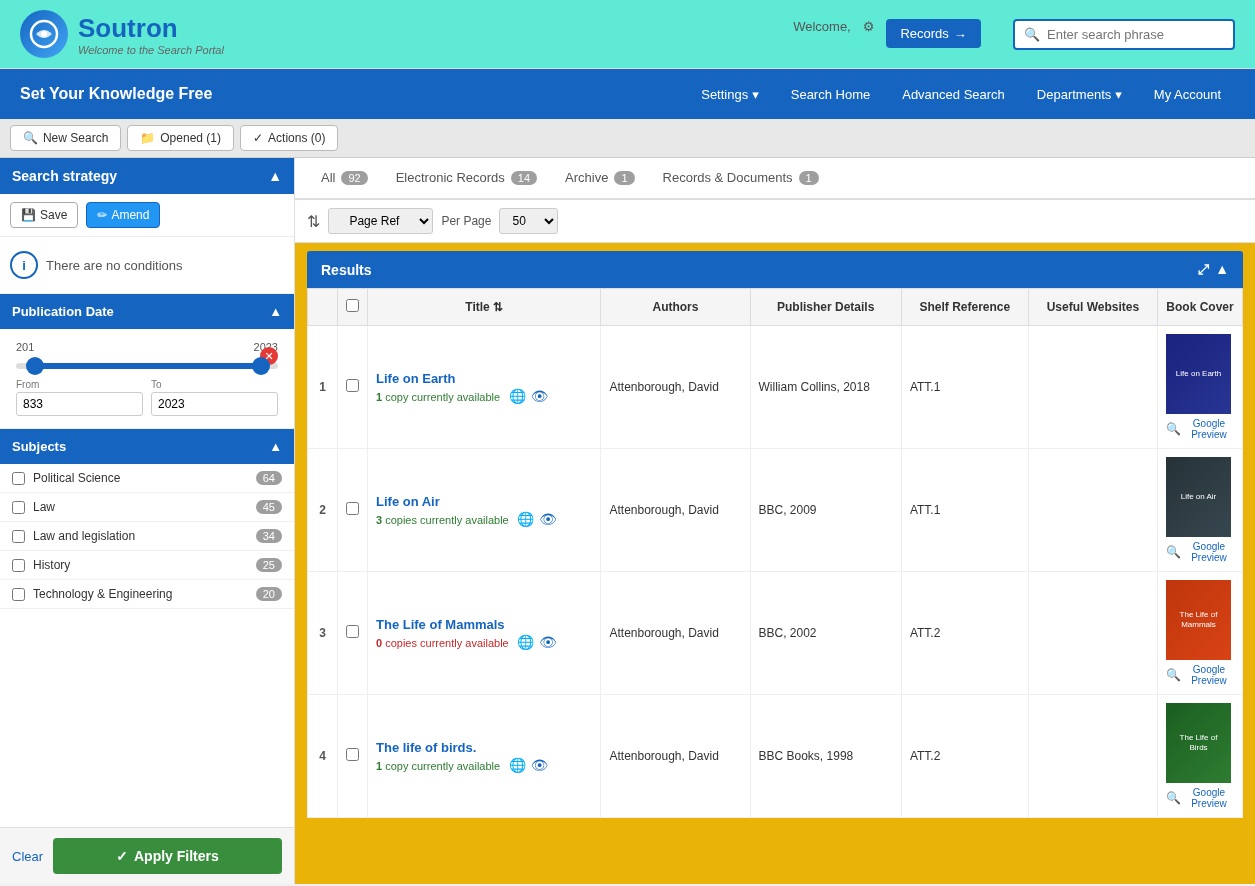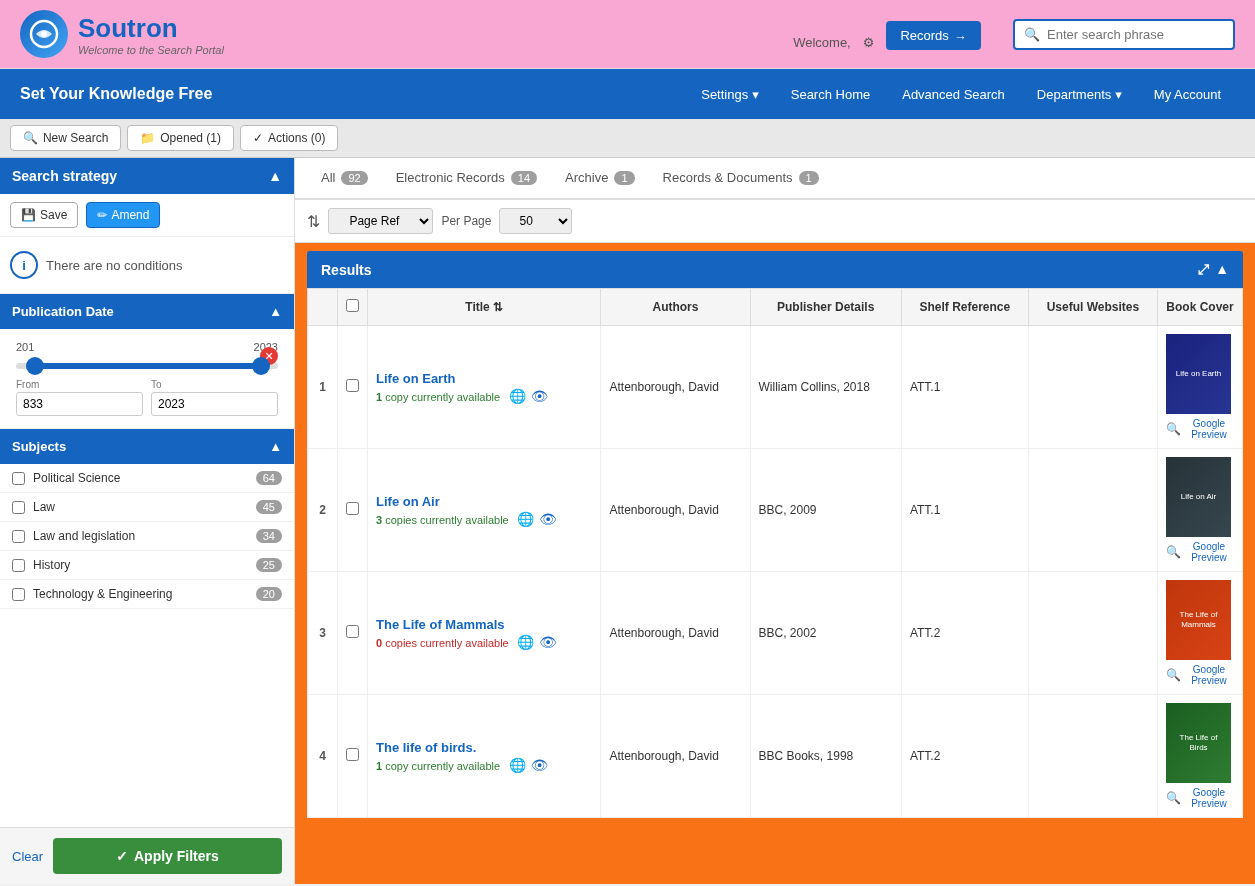--- a/index.html
+++ b/index.html
@@ -1,37 +1,37 @@
 <!DOCTYPE html>
 <html><head>
   <meta charset="utf-8">
   <style>
     * { box-sizing: border-box; margin: 0; padding: 0; }
     body { font-family: Arial, sans-serif; font-size: 13px; background: #f0f0f0; color: #333; }
 
     
     .top-header {
-      background: #f9a8d4;
+      background: #5eead4;
       padding: 10px 20px;
       display: flex;
       align-items: center;
       justify-content: space-between;
       border-bottom: 1px solid #ddd;
     }
     .logo-area { display: flex; align-items: center; gap: 10px; }
     .logo-circle {
       width: 48px; height: 48px;
       background: linear-gradient(135deg, #1565C0, #42A5F5);
       border-radius: 50%;
       display: flex; align-items: center; justify-content: center;
       color: white; font-size: 20px; font-weight: bold;
     }
     .logo-text { font-size: 26px; font-weight: bold; color: #1565C0; }
     .logo-subtitle { font-size: 11px; color: #666; font-style: italic; }
-    .header-right { display: flex; align-items: flex-end; gap: 12px; }
+    .header-right { display: flex; align-items: flex-start; gap: 12px; }
     .welcome-text { font-size: 13px; color: #555; }
     .gear-icon { color: #555; cursor: pointer; }
     .logout-btn {
       background: #1565C0; color: white; border: none;
       padding: 7px 14px; border-radius: 4px; cursor: pointer;
       font-size: 13px; display: flex; align-items: center; gap: 5px;
     }
     .search-bar-area { flex: 1; max-width: 320px; margin-left: 20px; }
     .search-input-wrapper {
       border: 2px solid #1565C0; border-radius: 4px;
@@ -181,21 +181,21 @@
     }
     .clear-link { color: #1565C0; cursor: pointer; font-size: 13px; text-decoration: none; }
     .apply-btn {
       flex: 1; background: #388E3C; color: white;
       border: none; border-radius: 4px; padding: 10px;
       cursor: pointer; font-size: 14px; font-weight: bold;
       display: flex; align-items: center; justify-content: center; gap: 6px;
     }
 
     
-    .content-area { flex: 1; overflow-y: auto; background: #f97316; }
+    .content-area { flex: 1; overflow-y: auto; background: #eab308; }
 
     
     .tabs-bar {
       background: white;
       display: flex; align-items: center;
       padding: 0 12px; border-bottom: 2px solid #ddd;
     }
     .tab {
       padding: 12px 14px; cursor: pointer; font-size: 13px;
       display: flex; align-items: center; gap: 6px;
@@ -215,21 +215,21 @@
       padding: 8px 12px; background: white; border-bottom: 1px solid #ddd;
     }
     .sort-icon { color: #555; cursor: pointer; font-size: 16px; }
     .sort-select {
       border: 1px solid #ccc; border-radius: 3px;
       padding: 4px 16px; font-size: 12px; cursor: pointer;
     }
     .per-page-label { font-size: 12px; color: #555; }
     .per-page-select {
       border: 1px solid #ccc; border-radius: 3px;
-      padding: 4px 15px; font-size: 12px; cursor: pointer;
+      padding: 4px 8px; font-size: 12px; cursor: pointer;
     }
 
     
     .results-container { padding: 8px 12px; }
     .results-header {
       background: #1565C0; color: white;
       padding: 10px 14px; border-radius: 3px 3px 0 0;
       display: flex; align-items: center; justify-content: space-between;
       font-size: 14px; font-weight: bold;
     }

